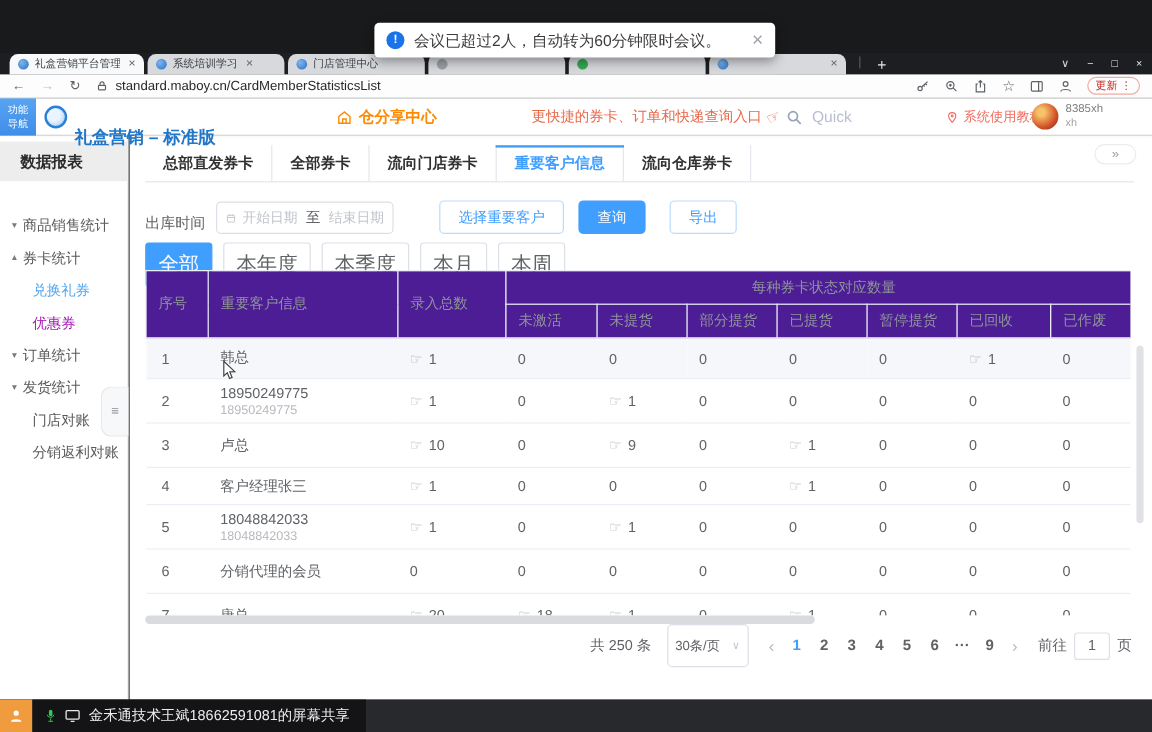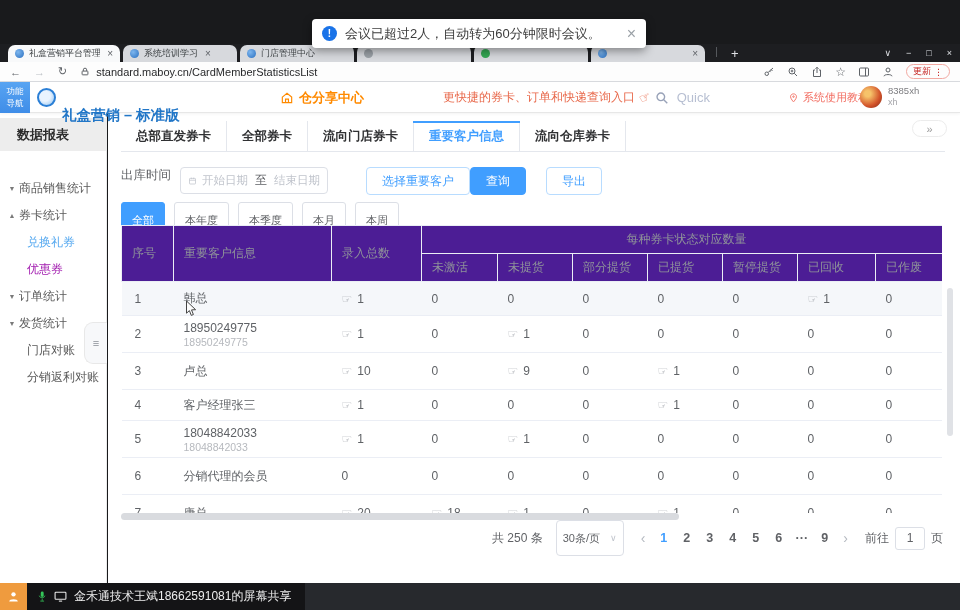--- a/index.html
+++ b/index.html
@@ -80,32 +80,32 @@
   
   .content { position:absolute; left:108px; top:113px; width:852px; height:470px; background:#fff; }
   .collapse-pill { position:absolute; right:13px; top:7px; width:35px; height:17px; border:1px solid #ececec; border-radius:9px;
                    display:flex; align-items:center; justify-content:center; color:#9b9b9b; font-size:11px; background:#fff; z-index:3; }
   .ctabs { position:absolute; left:13px; top:8px; right:15px; height:31px; display:flex; border-bottom:1px solid #e4e7ed; }
   .ctab { position:relative; padding:0 15px; display:flex; align-items:center; font-size:12.5px; font-weight:bold; color:#303133;
           border-right:1px solid #e4e7ed; white-space:nowrap; }
   .ctab.active { color:#409eff; }
   .ctab.active::before { content:''; position:absolute; left:-1px; right:-1px; top:0; height:2px; background:#409eff; }
 
-  .filter-row { position:absolute; left:13px; top:54px; height:28px; display:flex; align-items:flex-start; }
+  .filter-row { position:absolute; left:13px; top:54px; height:28px; display:flex; align-items:flex-end; }
   .f-label { font-size:12.5px; color:#606266; margin-right:9px; white-space:nowrap; }
   .date-box { width:148px; height:27px; border:1px solid #dcdfe6; border-radius:4px; display:flex; align-items:center; padding:0 7px; gap:5px; }
   .ph { font-size:11.5px; color:#c0c4cc; white-space:nowrap; }
   .sep-zhi { font-size:12px; color:#606266; margin:0 2px; }
   .btn { height:28px; border-radius:4px; font-size:12px; display:flex; align-items:center; padding:0 15px; white-space:nowrap; }
   .btn-plain { border:1px solid #b8dcff; color:#409eff; background:#fff; }
   .btn-primary { background:#409eff; color:#fff; border:1px solid #409eff; }
-  .ml38 { margin-left:38px; } .ml12 { margin-left:0; } .ml20 { margin-left:20px; }
+  .ml38 { margin-left:38px; } .ml12 { margin-left:12px; } .ml20 { margin-left:20px; }
 
   .quick-row { position:absolute; left:13px; top:89px; display:flex; gap:9px; }
-  .qbtn { height:37px; padding:0 10px; border-radius:3px; font-size:11px; display:flex; align-items:center;
+  .qbtn { height:37px; padding:0 10px; border-radius:3px; font-size:17px; display:flex; align-items:center;
           border:1px solid #dcdfe6; color:#606266; background:#fff; white-space:nowrap; }
   .qbtn.active { background:#409eff; border-color:#409eff; color:#fff; }
 
   .table-wrap { position:absolute; left:13px; top:112px; width:821px; height:288px; overflow:hidden; }
   table { border-collapse:collapse; table-layout:fixed; width:821px; }
   thead th { height:28px; background:#4c1d95; color:#8f9399; font-weight:normal; font-size:12px; text-align:left;
              border:1px solid #ebeef5; padding:0 4px 0 10px; white-space:nowrap; }
   thead th.group { text-align:center; }
   tbody td { border-bottom:1px solid #ebeef5; font-size:12px; color:#5f6266; padding:0 4px 0 10px; white-space:nowrap; vertical-align:middle; }
   tbody tr.hovered { background:#f5f7fa; }

